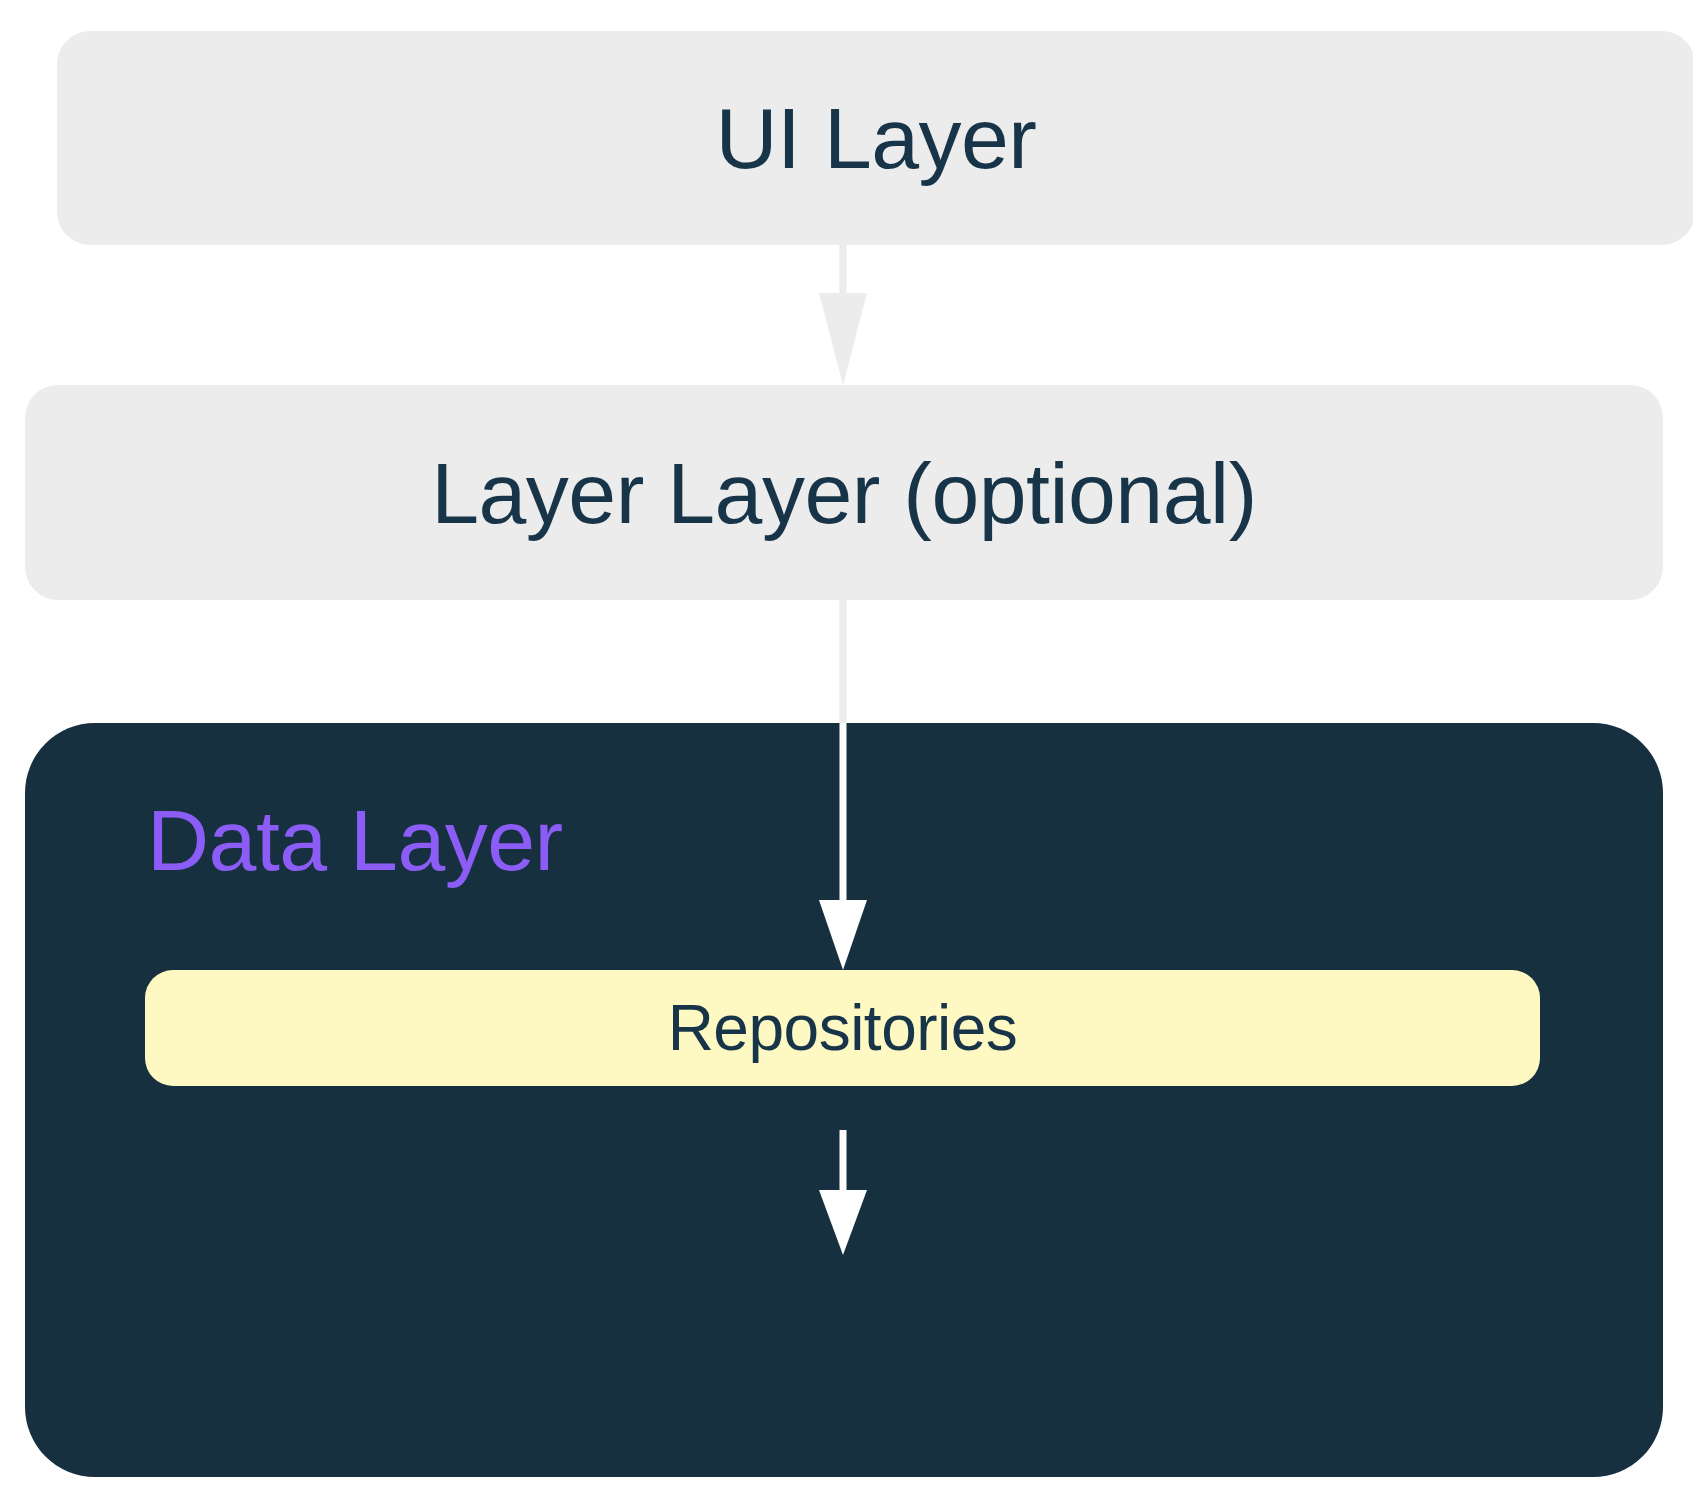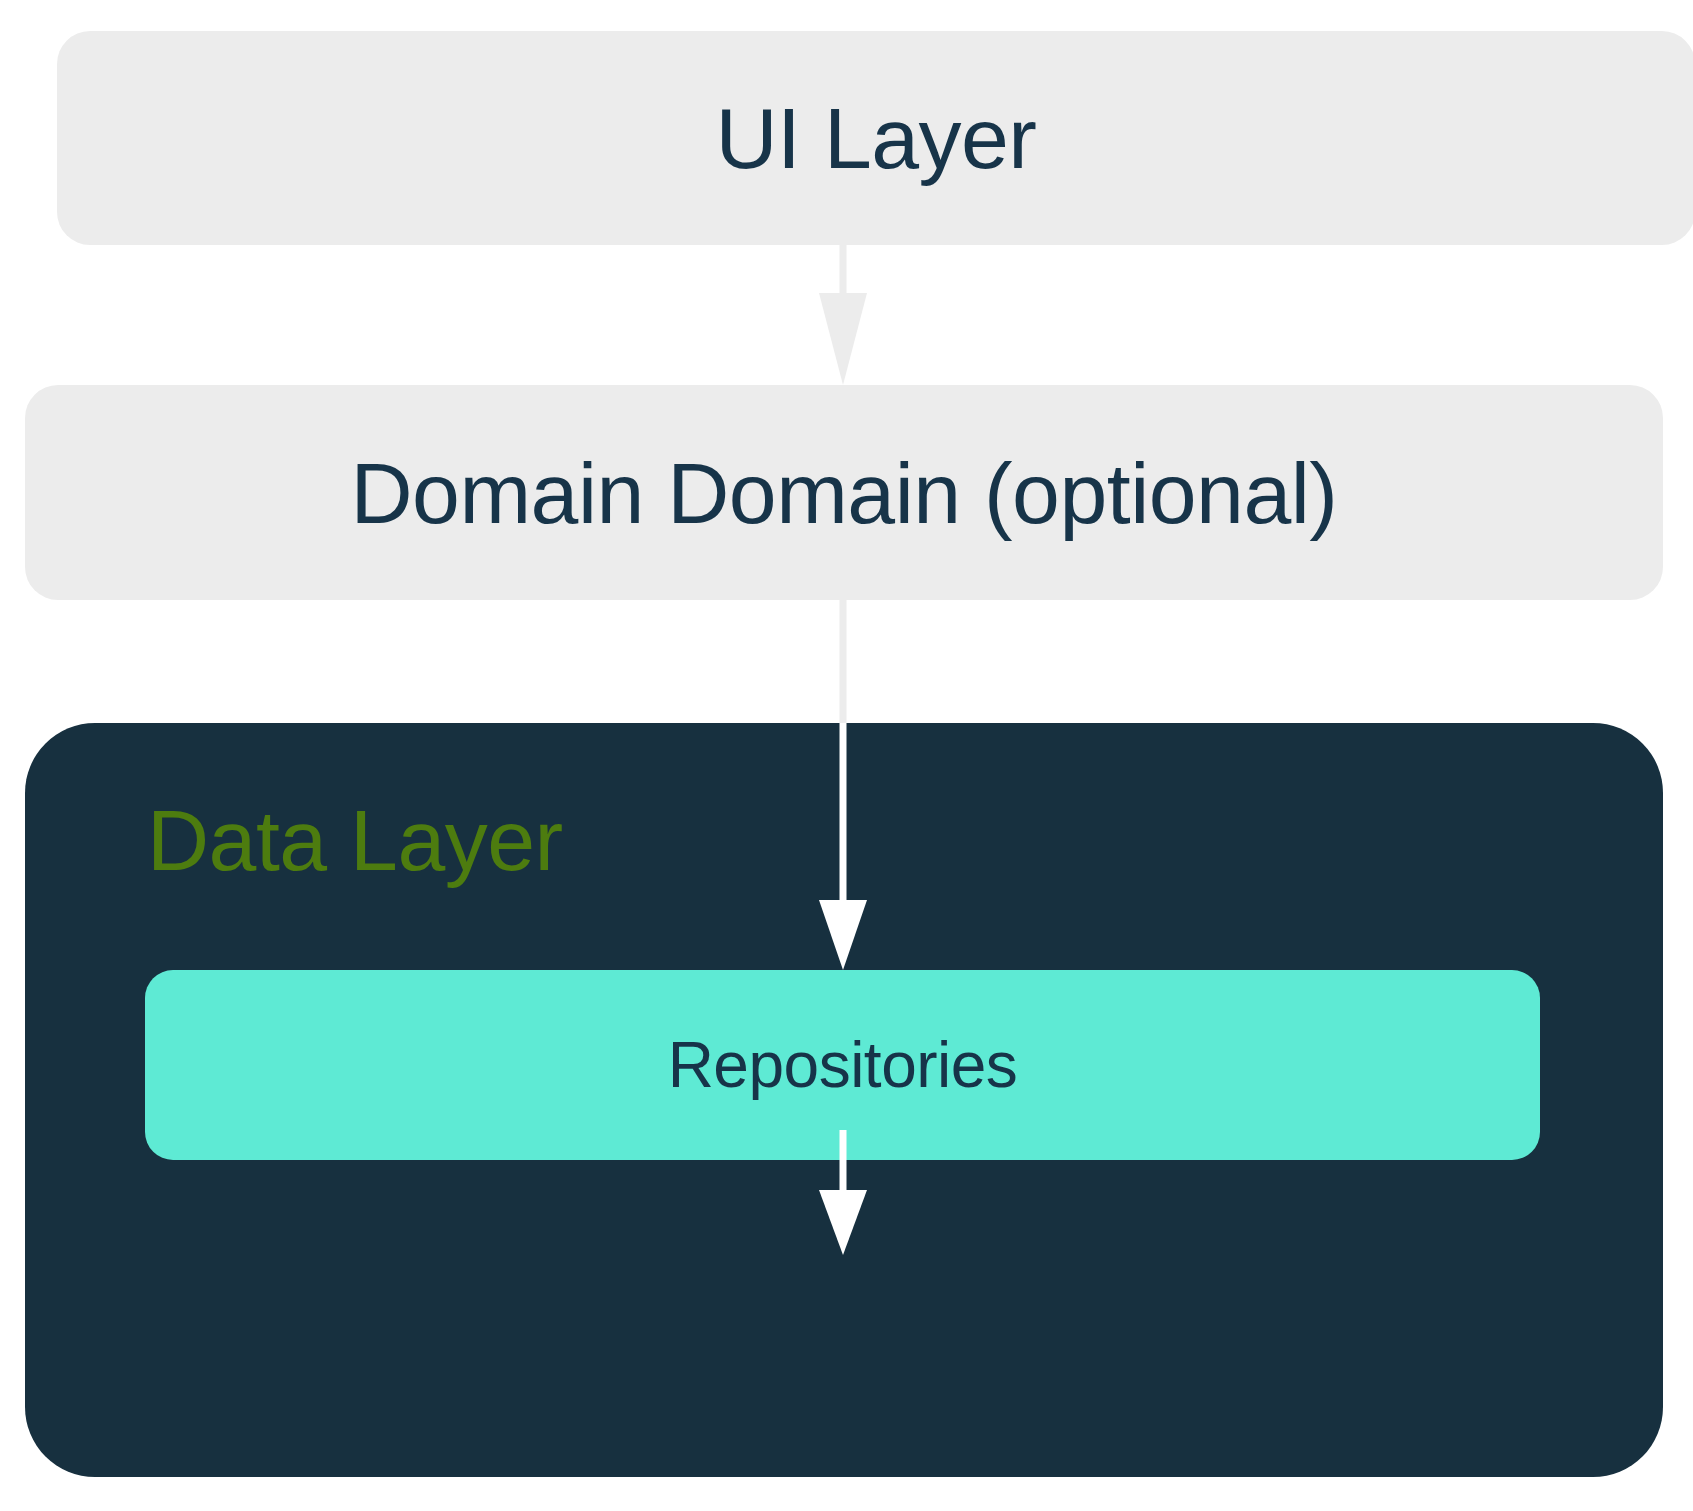--- a/index.html
+++ b/index.html
@@ -73,34 +73,34 @@
     width: 1638px;
     height: 754px;
     background: #17303f;
     border-radius: 70px;
     box-sizing: border-box;
   }
   #data-layer-title {
     position: absolute;
     left: 147px;
     top: 797px;
-    color: #4d7c0f;
+    color: #8b5cf6;
     font-size: 86px;
     line-height: 1;
     letter-spacing: -0.5px;
     white-space: nowrap;
   }
 
   
   #repositories-box {
     left: 145px;
     top: 970px;
     width: 1395px;
-    height: 190px;
-    background: #5eead4;
+    height: 116px;
+    background: #fef9c3;
     border-radius: 28px;
   }
   #repositories-box .layer-label {
     color: #173449;
     font-size: 64px;
   }
 
   #data-sources-box {
     left: 145px;
     top: 1255px;
@@ -137,21 +137,21 @@
   </div>
 
   <svg class="connector" id="connector-ui-to-domain" viewBox="0 0 1693 1511">
     <g fill="#ececec">
       <rect x="839.5" y="245" width="7" height="110"></rect>
       <polygon points="819,293 867,293 843,385"></polygon>
     </g>
   </svg>
 
   <div class="layer-box" id="domain-layer-box">
-    <span class="layer-label">Domain Domain (optional)</span>
+    <span class="layer-label">Layer Layer (optional)</span>
   </div>
 
   <svg class="connector" id="connector-domain-white-seg" viewBox="0 0 1693 1511">
     <rect x="839.5" y="600" width="7" height="128" fill="#ececec"></rect>
   </svg>
 
   <div id="data-layer-box"></div>
 
   <div id="data-layer-title">Data Layer</div>
 

